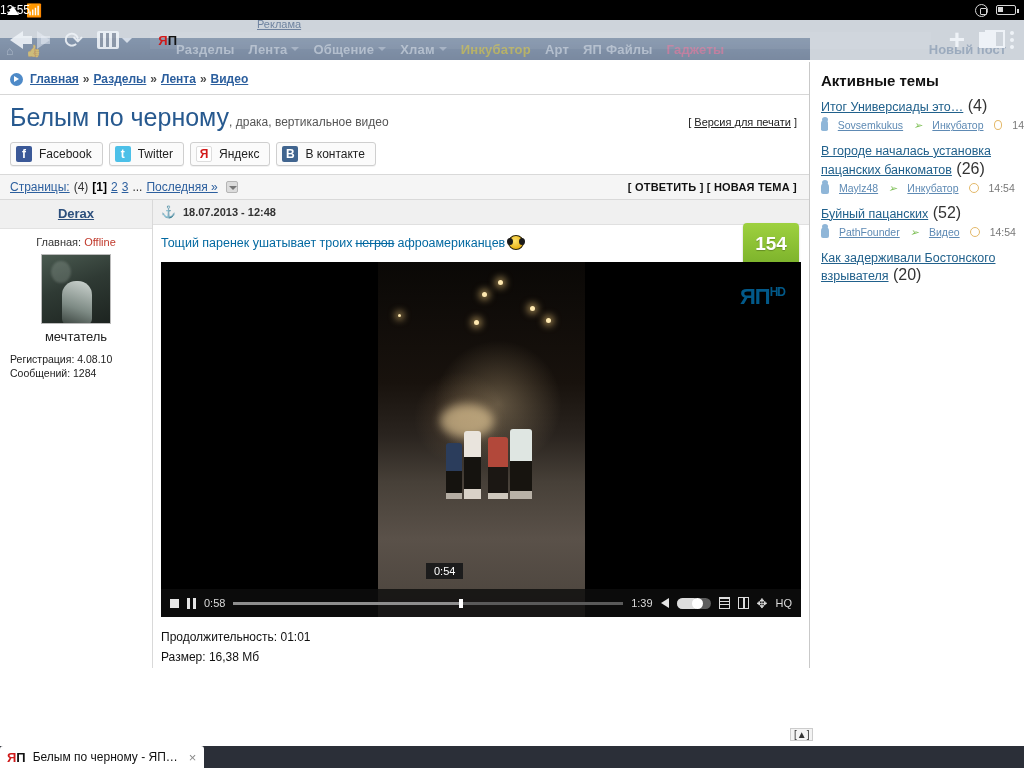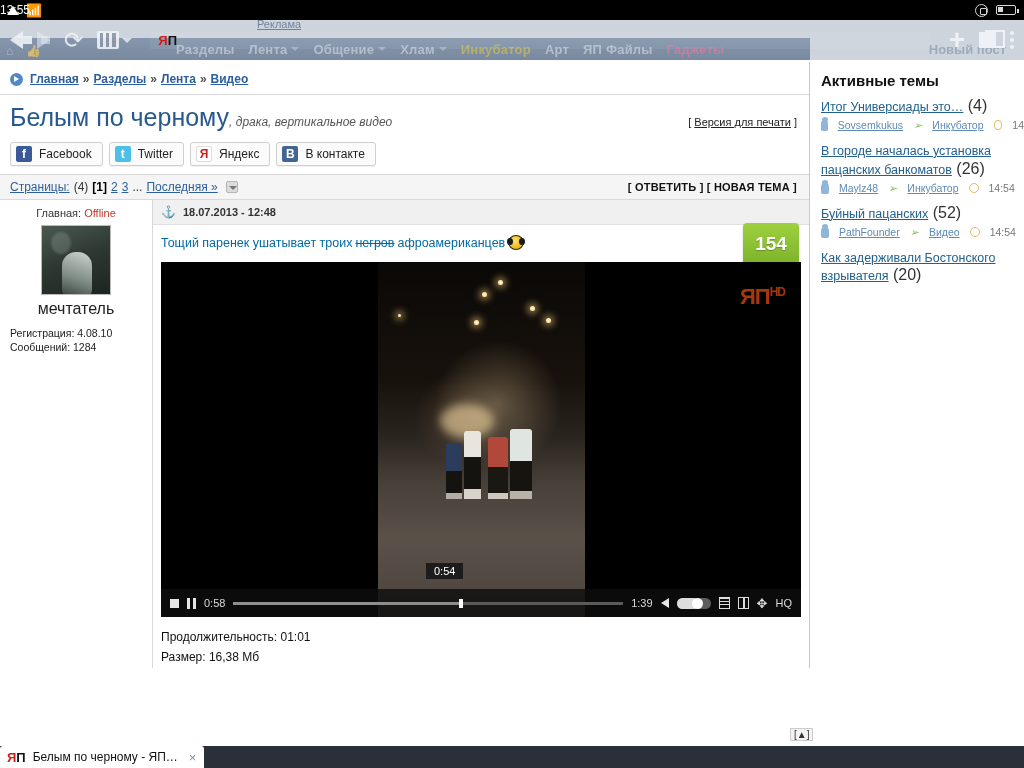--- a/index.html
+++ b/index.html
@@ -68,21 +68,21 @@
     border-left:5px solid #fff; border-top:3.5px solid transparent;
     border-bottom:3.5px solid transparent;
   }
 
   .title-box {
     border-top:1px solid #d7d7d7;
     padding:8px 12px 6px 10px;
     display:flex; align-items:baseline; justify-content:space-between;
   }
   .title-main { font-size:25px; color:#27598f; font-weight:normal; }
-  .title-sub  { font-size:12px; color:#555;font-style:italic; }
+  .title-sub  { font-size:12px; color:#555; }
   .print-link { font-size:11px; color:#222; white-space:nowrap; }
   .print-link a { color:#222; text-decoration:underline; }
 
   .share-row { display:flex; gap:6px; padding:4px 10px 8px 10px; }
   .share-btn {
     display:flex; align-items:center; gap:7px;
     border:1px solid #cfcfcf; border-radius:3px; background:#fbfbfb;
     padding:3px 10px 3px 5px; font-size:12px; color:#222;
     box-shadow:0 1px 0 rgba(0,0,0,.05);
   }
@@ -132,21 +132,21 @@
   }
   .avatar:before{
     content:""; position:absolute; left:20px; top:26px; width:30px; height:44px;
     border-radius:14px 14px 6px 6px;
     background:linear-gradient(200deg,#cfd6d2,#7d8a84 60%,#39423d);
   }
   .avatar:after{
     content:""; position:absolute; left:9px; top:6px; width:20px; height:22px;
     border-radius:50%; background:rgba(190,205,198,.22); filter:blur(1px);
   }
-  .side-title { font-size:16px; padding:5px 0 8px 0; color:#222; }
+  .side-title { font-size:13px; padding:5px 0 8px 0; color:#222; }
   .side-meta { font-size:10.5px; color:#222; text-align:left; padding-left:10px; line-height:1.35; }
 
   .post-main { flex:1; }
   .post-head {
     background:#f0f0f0; border-bottom:1px solid #e0e0e0;
     padding:5px 8px; font-size:11px; font-weight:bold; color:#333;
     display:flex; align-items:center; gap:7px;
   }
   .anchor-ico { color:#3b79b5; font-size:12px; }
 
@@ -198,21 +198,21 @@
     background:#ffe9b0; box-shadow:0 0 7px 3px rgba(255,214,130,.55);
   }
   .vid-center .figure {
     position:absolute; bottom:118px; border-radius:3px 3px 0 0;
   }
   .vid-center .glow {
     position:absolute; left:62px; top:142px; width:54px; height:34px;
     border-radius:50%; background:rgba(255,226,170,.55); filter:blur(5px);
   }
   .hd-mark {
-    position:absolute; right:16px; top:22px; color:#c2410c;
+    position:absolute; right:16px; top:22px; color:#0369a1;
     font-size:22px; font-weight:bold; letter-spacing:-1px; opacity:.85;
   }
   .hd-mark sup { font-size:12px; }
   .seek-tip {
     position:absolute; left:265px; bottom:38px;
     background:#1c1c1c; color:#fff; font-size:11px;
     padding:2px 8px; border-radius:0;
   }
   .vid-controls {
     position:absolute; left:0; right:0; bottom:0; height:28px;
@@ -438,20 +438,22 @@
         <span class="pg-drop"></span>
       </div>
       <div class="pager-right">
         <span>[ ОТВЕТИТЬ ]</span>
         <span>[ НОВАЯ ТЕМА ]</span>
       </div>
     </div>
 
     <div class="post">
       <div class="post-side">
+        <div class="side-name">
+          <a>Derax</a></div>
         <div class="side-status">
           <span>Главная:</span>
           <span class="off">Offline</span>
         </div>
         <div class="avatar"></div>
         <div class="side-title">мечтатель</div>
         <div class="side-meta">
           <div>Регистрация: 4.08.10</div>
           <div>Сообщений: 1284</div>
         </div>

